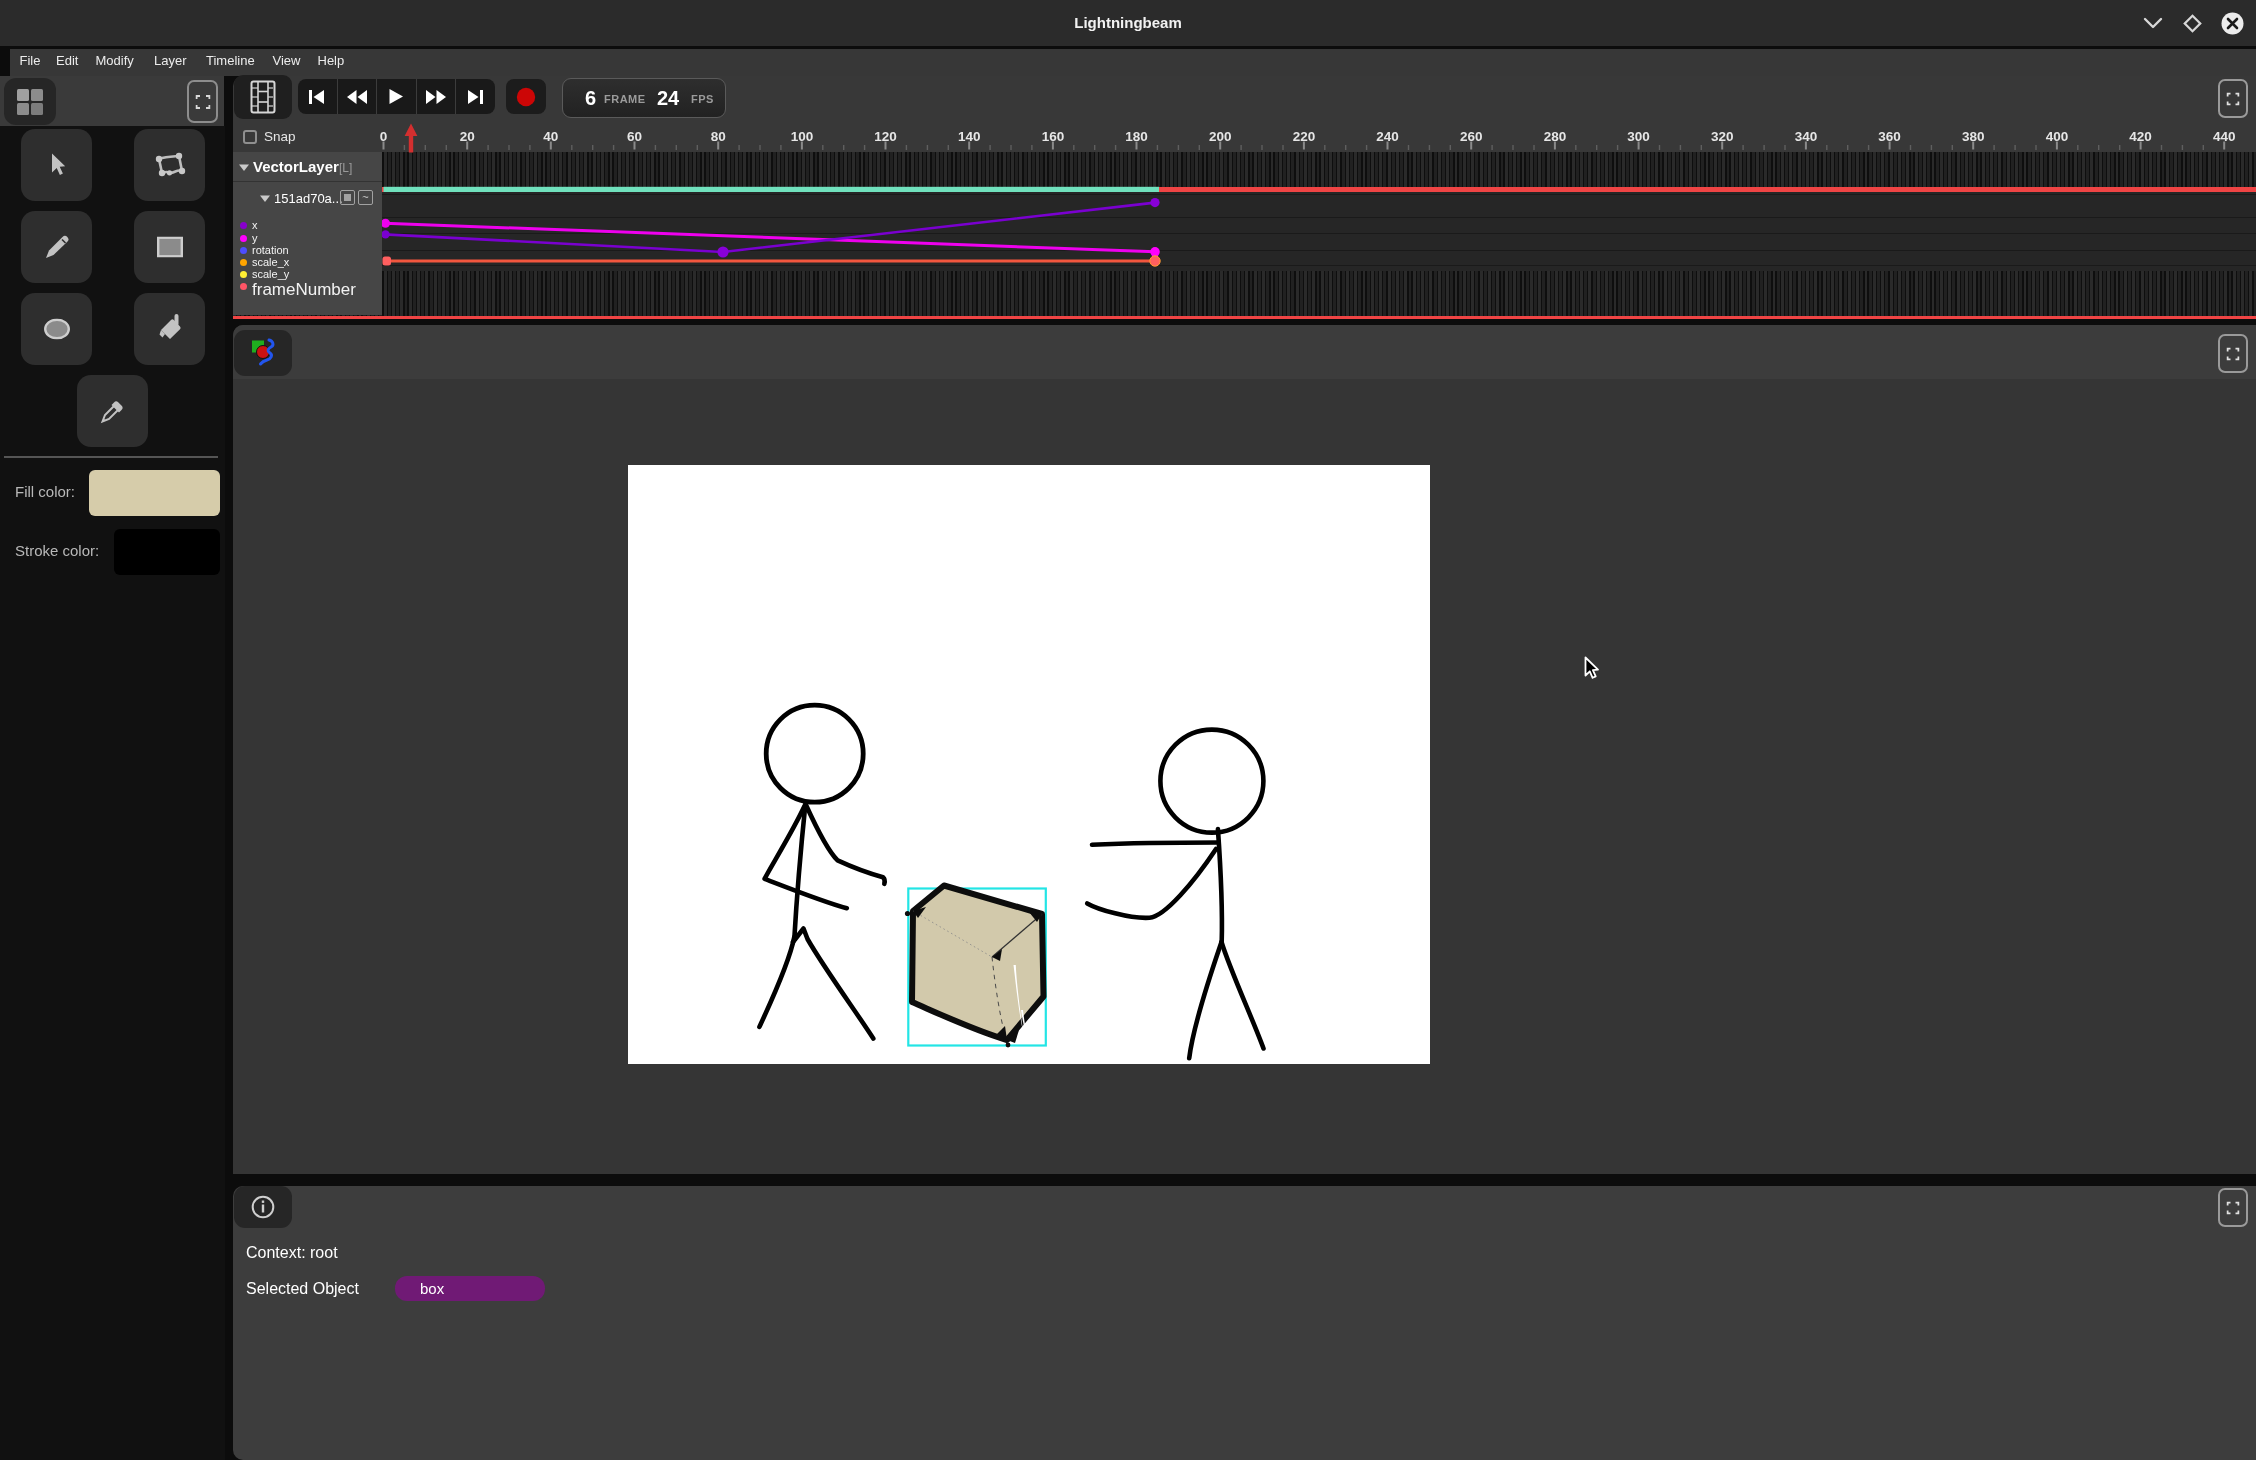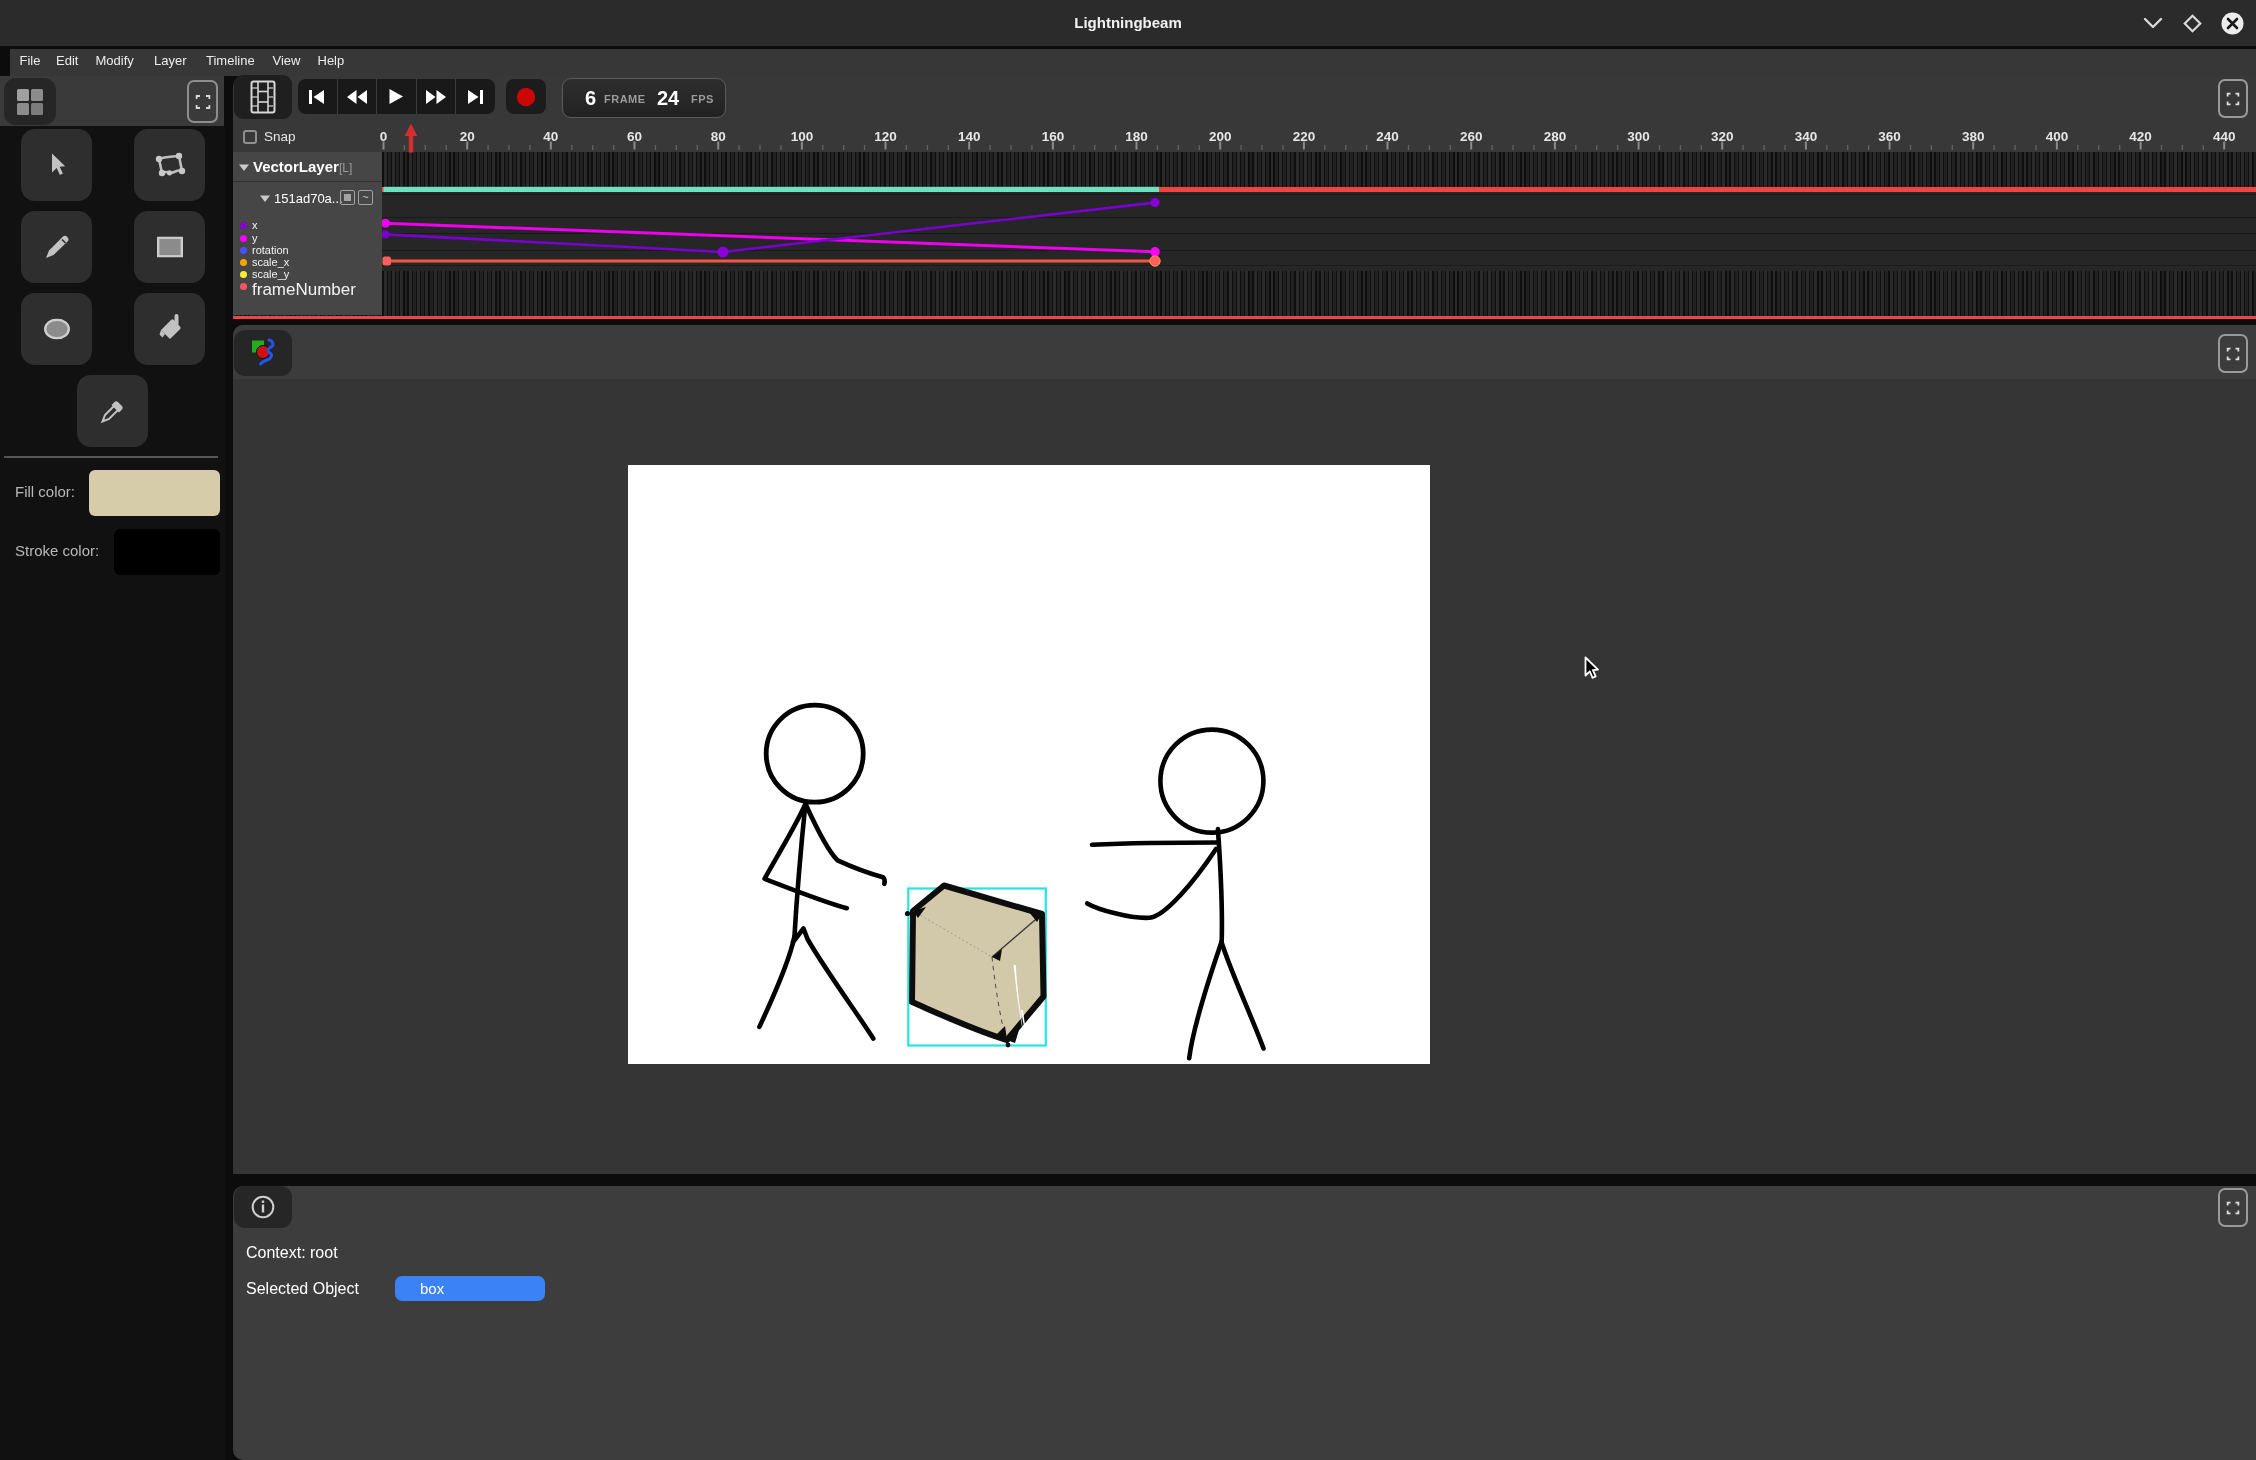--- a/index.html
+++ b/index.html
@@ -412,15 +412,15 @@
         <rect x="10.8" y="5.5" width="2.4" height="2.4" fill="#cfcfcf"></rect>
       </svg>
     </div>
     <div class="fsbtn" style="left:1985px;top:2px">
       <svg width="13" height="13">
         <path d="M1,4 V1 H4 M9,1 H12 V4 M12,9 V12 H9 M4,12 H1 V9" fill="none" stroke="#e0e0e0" stroke-width="2"></path>
       </svg>
     </div>
     <div style="position:absolute;left:13px;top:58px;color:#fff;font-size:16px">Context: root</div>
     <div style="position:absolute;left:13px;top:94px;color:#fff;font-size:16px">Selected Object</div>
-    <div style="position:absolute;left:162px;top:90px;width:150px;height:25px;background:#3b82f6;border-radius:7px">
+    <div style="position:absolute;left:162px;top:90px;width:150px;height:25px;background:#701a75;border-radius:12px">
       <span style="position:absolute;left:25px;top:4px;color:#fff;font-size:15px">box</span>
     </div>
   </div>
 </body></html>

